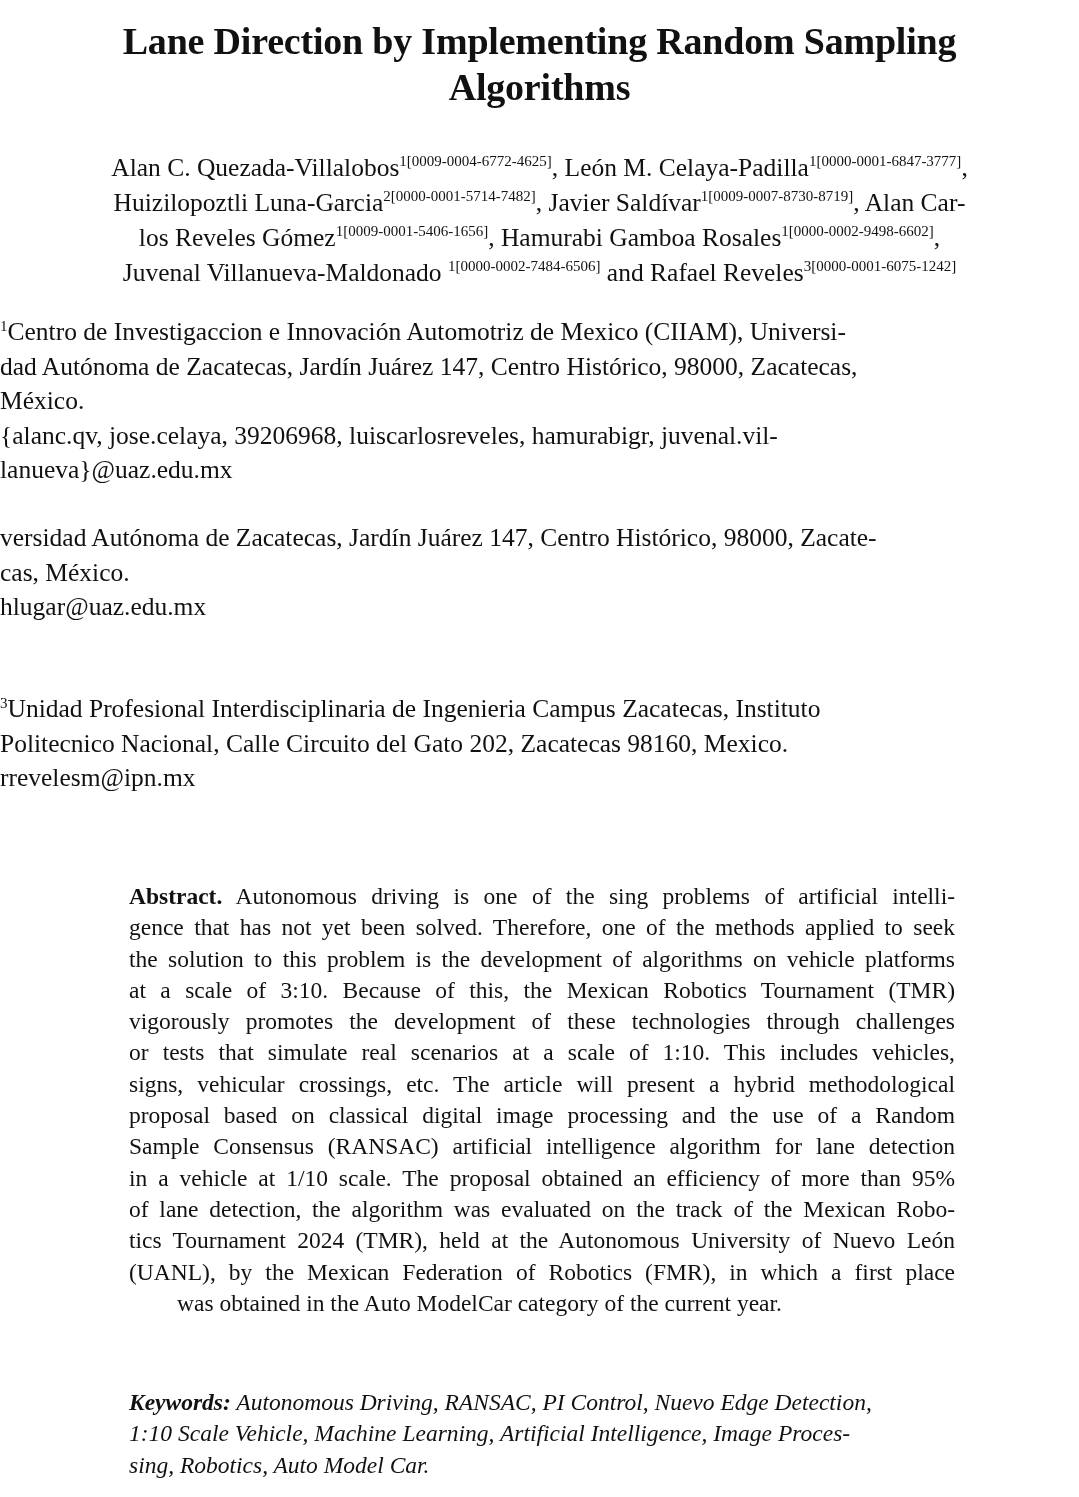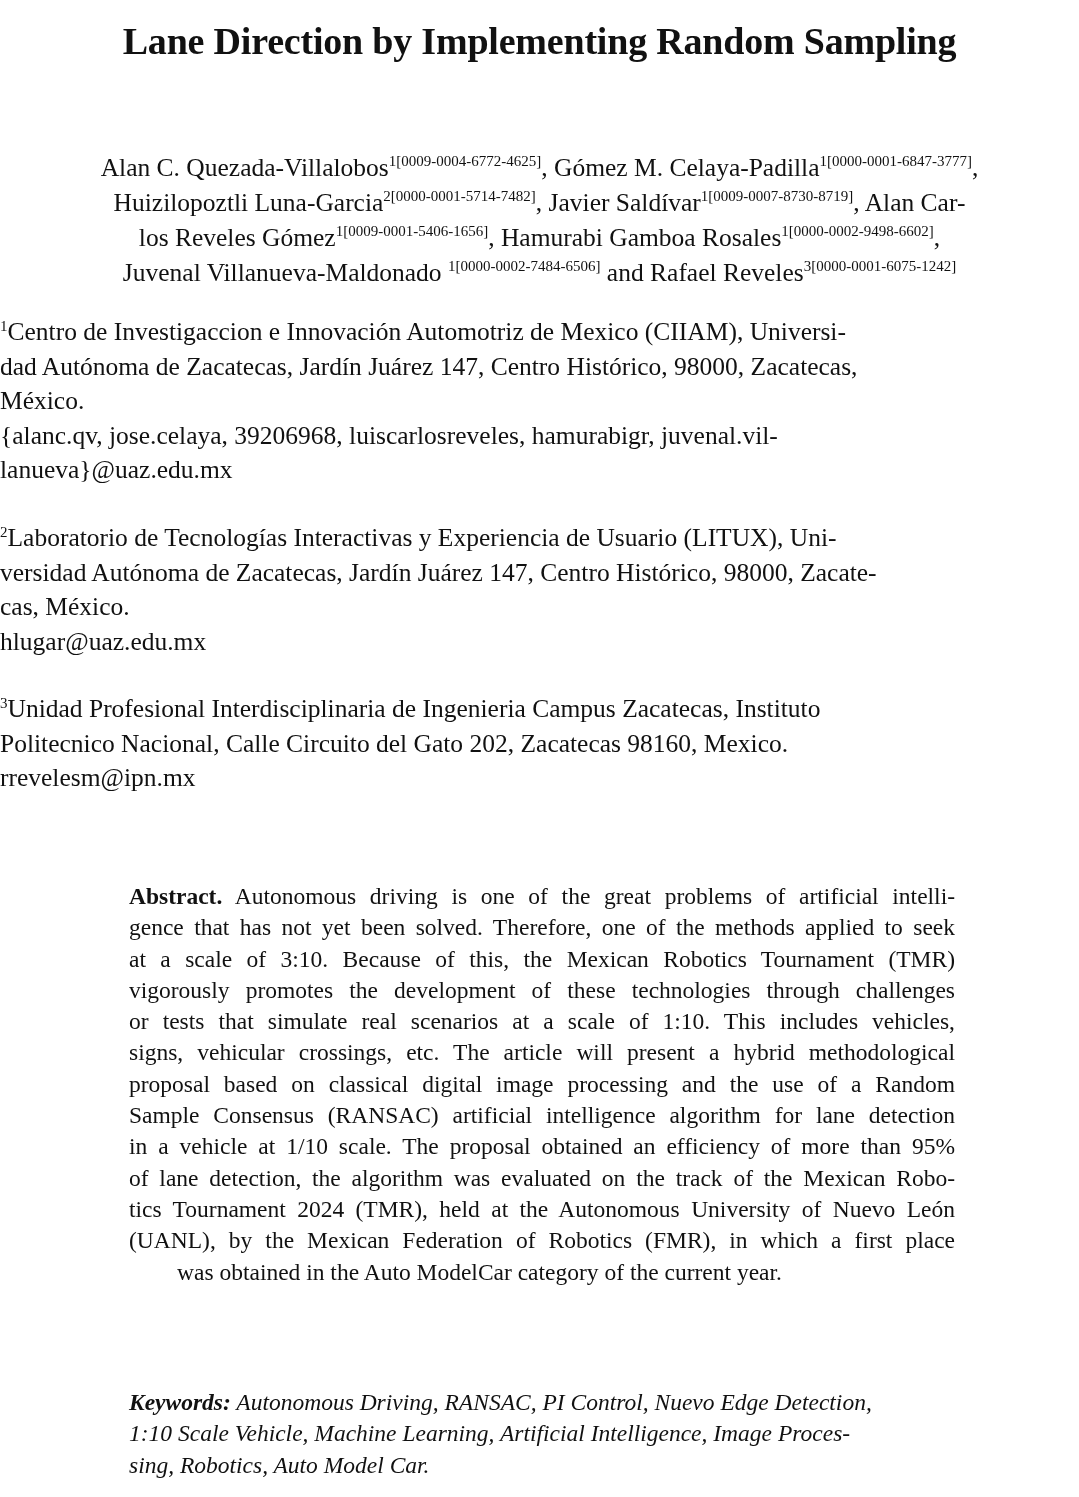--- a/index.html
+++ b/index.html
@@ -96,25 +96,26 @@
     .keywords .line { display: block; white-space: nowrap; }
     .keywords .label { font-weight: bold; margin-top: 43px; }
   </style>
 </head>
 <body>
 
 <div class="page">
 
   <h1 class="title" style="margin:0;">
     <span style="display:block">Lane Direction by Implementing Random Sampling</span>
+    <span style="display:block">Algorithms</span>
   </h1>
 
   <div class="authors">
     <span class="line">
-      <span>Alan C. Quezada-Villalobos</span><sup>1[0009-0004-6772-4625]</sup><span>, Gómez M. Celaya-Padilla</span><sup>1[0000-0001-6847-3777]</sup><span>,</span>
+      <span>Alan C. Quezada-Villalobos</span><sup>1[0009-0004-6772-4625]</sup><span>, León M. Celaya-Padilla</span><sup>1[0000-0001-6847-3777]</sup><span>,</span>
     </span>
     <span class="line">
       <span>Huizilopoztli Luna-Garcia</span><sup>2[0000-0001-5714-7482]</sup><span>, Javier Saldívar</span><sup>1[0009-0007-8730-8719]</sup><span>, Alan Car-</span>
     </span>
     <span class="line">
       <span>los Reveles Gómez</span><sup>1[0009-0001-5406-1656]</sup><span>, Hamurabi Gamboa Rosales</span><sup>1[0000-0002-9498-6602]</sup><span>,</span>
     </span>
     <span class="line">
       <span style="white-space:pre">Juvenal Villanueva-Maldonado </span><sup>1[0000-0002-7484-6506]</sup><span style="white-space:pre"> and Rafael Reveles</span><sup>3[0000-0001-6075-1242]</sup>
     </span>
@@ -122,35 +123,35 @@
 
   <div class="affil affil-1">
     <span class="line"><sup>1</sup><span>Centro de Investigaccion e Innovación Automotriz de Mexico (CIIAM), Universi-</span></span>
     <span class="line">dad Autónoma de Zacatecas, Jardín Juárez 147, Centro Histórico, 98000, Zacatecas,</span>
     <span class="line">México.</span>
     <span class="line">{alanc.qv, jose.celaya, 39206968, luiscarlosreveles, hamurabigr, juvenal.vil-</span>
     <span class="line">lanueva}@uaz.edu.mx</span>
   </div>
 
   <div class="affil affil-2">
-    <span class="line"><sup>2</sup><span>Laboratorio de Tecnologías Interactivas y Experiencia de Usuario (LITUX), Uni-</span></span>
     <span class="line">versidad Autónoma de Zacatecas, Jardín Juárez 147, Centro Histórico, 98000, Zacate-</span>
     <span class="line">cas, México.</span>
     <span class="line">hlugar@uaz.edu.mx</span>
   </div>
 
   <div class="affil affil-3">
     <span class="line"><sup>3</sup><span>Unidad Profesional Interdisciplinaria de Ingenieria Campus Zacatecas, Instituto</span></span>
     <span class="line">Politecnico Nacional, Calle Circuito del Gato 202, Zacatecas 98160, Mexico.</span>
     <span class="line">rrevelesm@ipn.mx</span>
   </div>
 
   <div class="abstract">
-    <span class="line"><span class="label">Abstract.</span><span style="white-space:pre"> Autonomous driving is one of the great problems of artificial intelli-</span></span>
+    <span class="line"><span class="label">Abstract.</span><span style="white-space:pre"> Autonomous driving is one of the sing problems of artificial intelli-</span></span>
     <span class="line">gence that has not yet been solved. Therefore, one of the methods applied to seek</span>
+    <span class="line">the solution to this problem is the development of algorithms on vehicle platforms</span>
     <span class="line">at a scale of 3:10. Because of this, the Mexican Robotics Tournament (TMR)</span>
     <span class="line">vigorously promotes the development of these technologies through challenges</span>
     <span class="line">or tests that simulate real scenarios at a scale of 1:10. This includes vehicles,</span>
     <span class="line">signs, vehicular crossings, etc. The article will present a hybrid methodological</span>
     <span class="line">proposal based on classical digital image processing and the use of a Random</span>
     <span class="line">Sample Consensus (RANSAC) artificial intelligence algorithm for lane detection</span>
     <span class="line">in a vehicle at 1/10 scale. The proposal obtained an efficiency of more than 95%</span>
     <span class="line">of lane detection, the algorithm was evaluated on the track of the Mexican Robo-</span>
     <span class="line">tics Tournament 2024 (TMR), held at the Autonomous University of Nuevo León</span>
     <span class="line">(UANL), by the Mexican Federation of Robotics (FMR), in which a first place</span>

